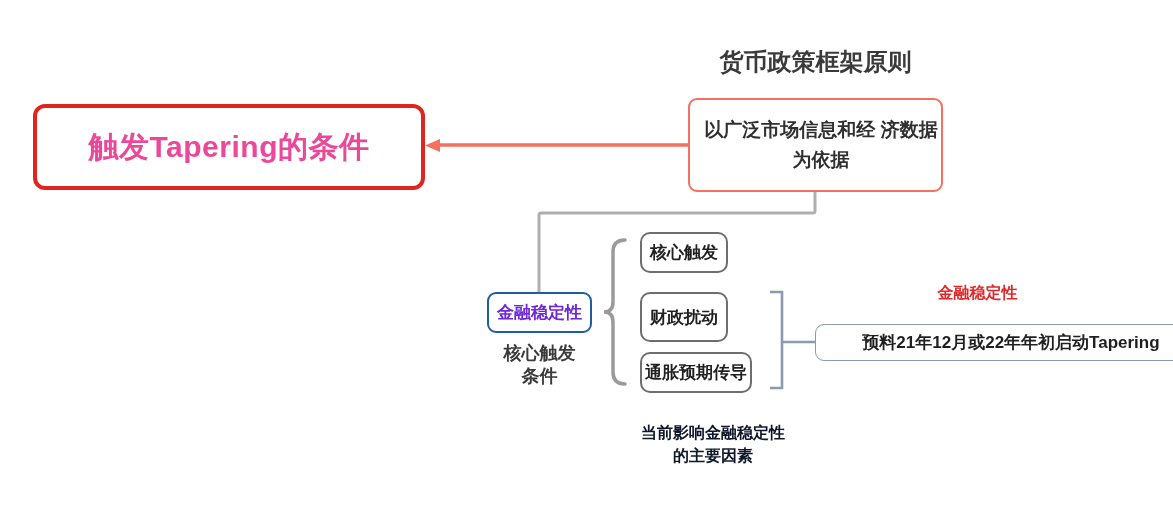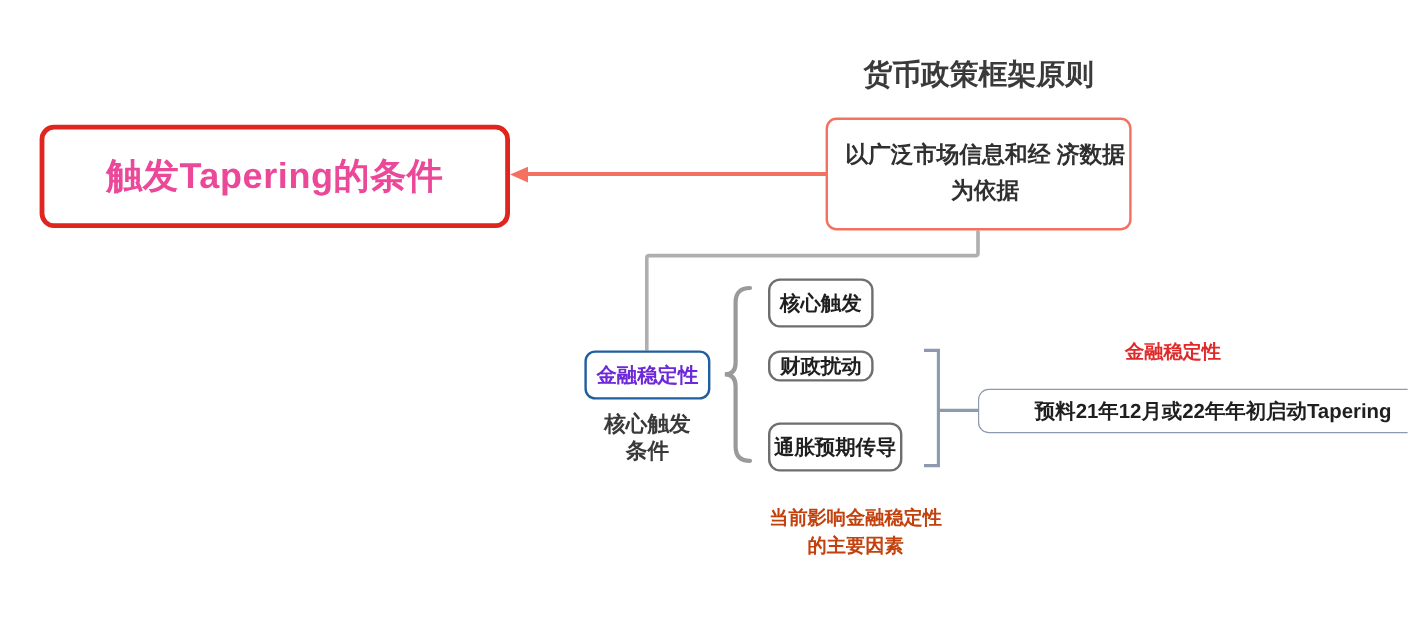--- a/index.html
+++ b/index.html
@@ -47,25 +47,25 @@
     left:487px;top:342px;width:105px;
     font-size:18px;font-weight:bold;color:#3a3a3a;line-height:23px;
   }
 
   
   .node-factor{
     border:2.5px solid #6E6E6E;border-radius:10px;
     font-size:17px;font-weight:bold;color:#1f1f1f;
   }
   #node-factor-0{left:640px;top:232px;width:88px;height:41px;}
-  #node-factor-1{left:640px;top:292px;width:88px;height:26px;}
+  #node-factor-1{left:640px;top:292px;width:88px;height:50px;}
   #node-factor-2{left:640px;top:352px;width:112px;height:41px;}
   #label-factors{
     left:578px;top:421px;width:270px;
-    font-size:16px;font-weight:bold;color:#c2410c;line-height:23px;
+    font-size:16px;font-weight:bold;color:#0f172a;line-height:23px;
   }
 
   
   #node-prediction{
     left:815px;top:324px;width:392px;height:37px;
     border:1.8px solid #8C99AE;border-radius:9px;
     font-size:17px;font-weight:bold;color:#1f1f1f;
   }
   #label-prediction{
     left:875px;top:283px;width:205px;

